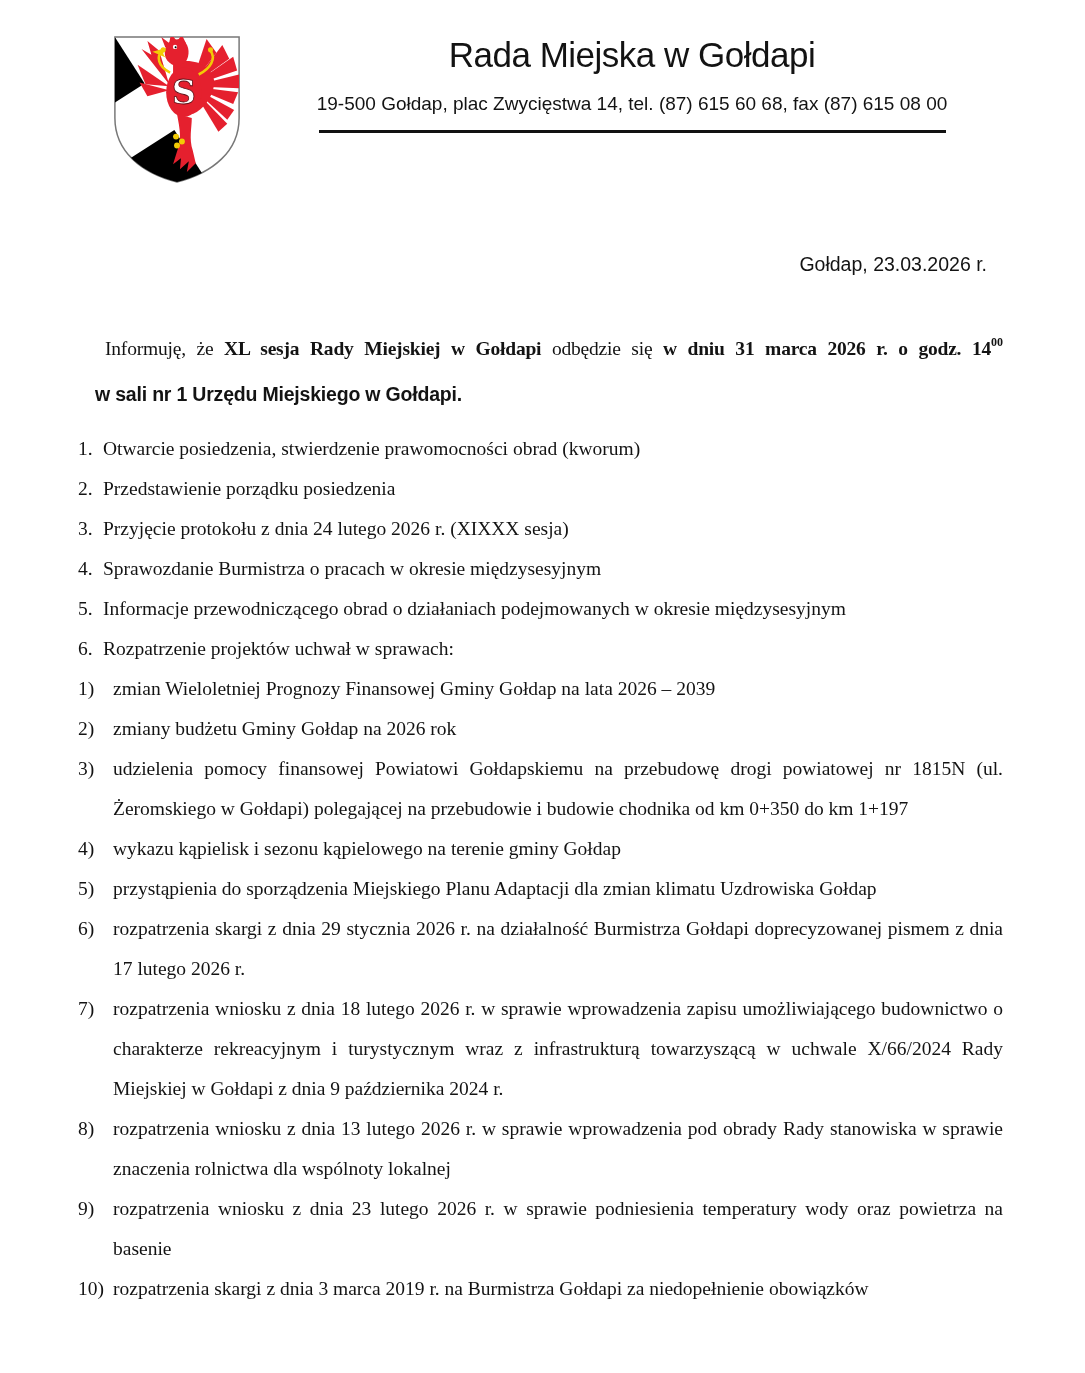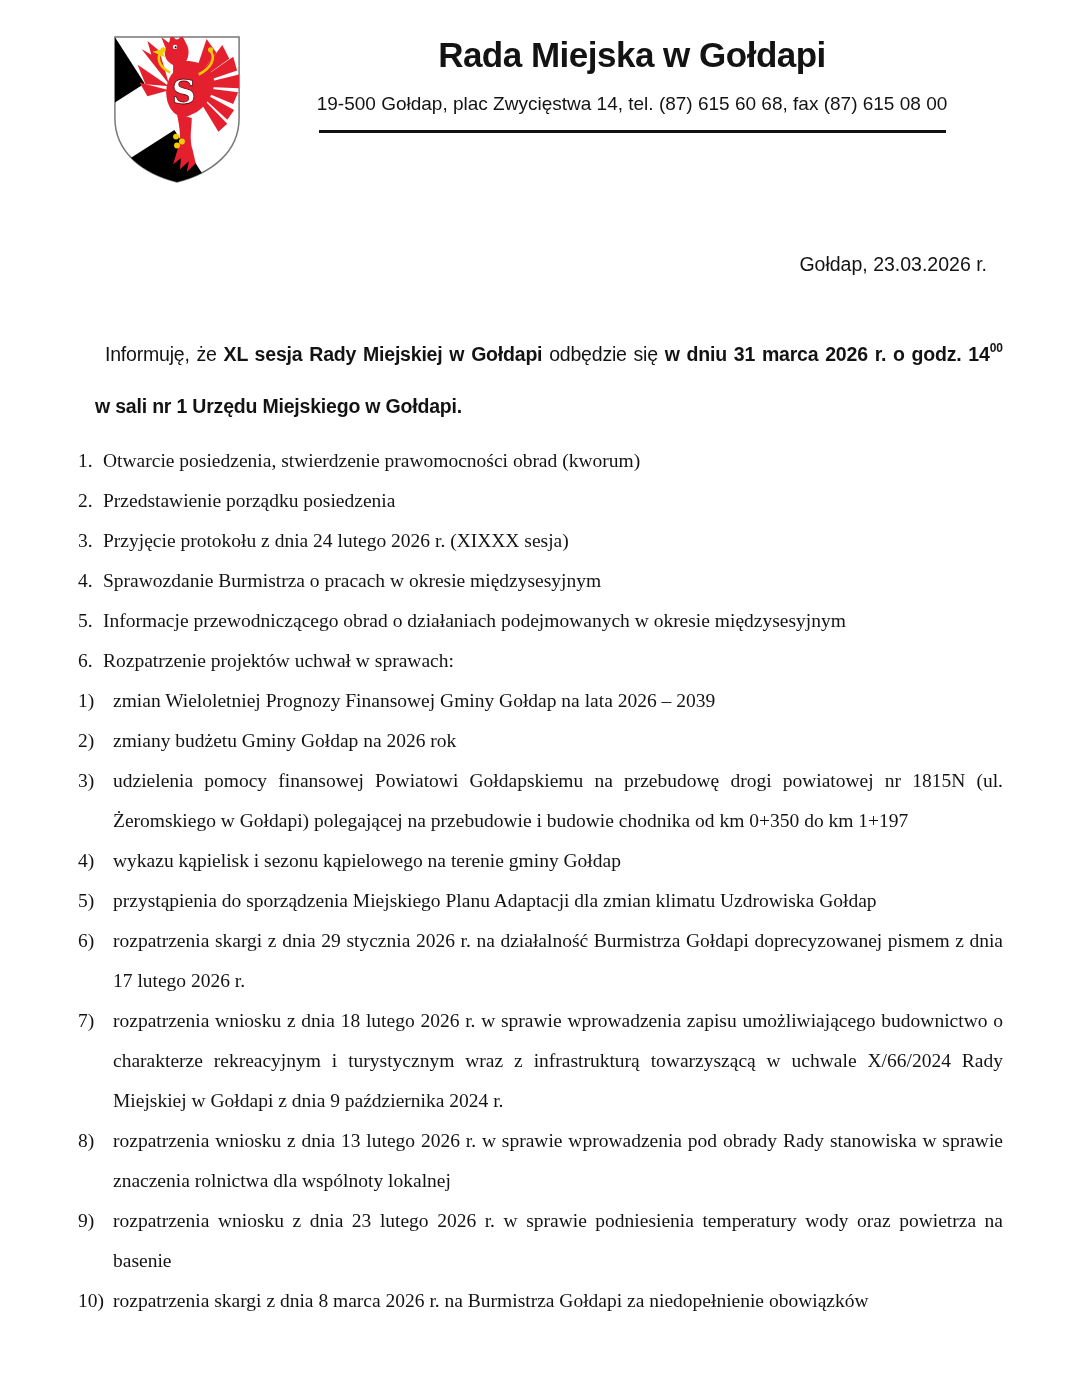--- a/index.html
+++ b/index.html
@@ -9,35 +9,36 @@
     margin:0 auto;
     background:#ffffff;
     overflow:hidden;
     font-family:"Liberation Sans", sans-serif;
     color:#131313;
   }
 
   
   .crest { position:absolute; left:108px; top:33px; width:138px; height:153px; }
   .header-text { position:absolute; left:290px; top:34px; width:684px; text-align:center; }
-  .org-title { font-size:35px; font-weight:bold; line-height:42px; letter-spacing:-0.5px; }
+  .org-title { font-size:35px; font-weight:normal; line-height:42px; letter-spacing:-0.5px; }
   .org-address { font-size:19px; font-weight:normal; line-height:26px; margin-top:15px; white-space:nowrap; }
   .header-rule { width:627px; margin-top:13px; border:0; border-top:3px solid #111; }
 
   
   .doc-body { position:absolute; left:78px; right:82px; top:233px; font-size:19.5px; }
   .date-line { margin:16px; text-align:right; line-height:30px; }
 
   .intro-line1 {
     margin:52px 0 8px 0;
-    line-height:35px;
+    line-height:22px;
     text-indent:27px;
     text-align:justify;
     text-align-last:justify;
     letter-spacing:-0.2px;
+    font-family:Liberation Serif, serif;
   }
   .intro-line2 { margin:17px; line-height:35px; letter-spacing:-0.2px; }
 
   .agenda { display:block; }
   .agenda-heading { margin:21px 0 0 0; font-weight:bold; line-height:40px; }
 
   .item { margin:0; line-height:40px; text-align:justify; text-justify:inter-word;font-family:Liberation Serif, serif; }
   .main-item { padding-left:25px; text-indent:-25px; }
   .sub-item  { padding-left:35px; text-indent:-35px; }
   .num { display:inline-block; text-indent:0; }
@@ -155,18 +156,18 @@
           <p class="item sub-item"><span class="num num-sub">5)</span><span>przystąpienia do sporządzenia Miejskiego Planu Adaptacji dla zmian klimatu Uzdrowiska Gołdap</span></p>
 
           <p class="item sub-item"><span class="num num-sub">6)</span><span>rozpatrzenia skargi z dnia 29 stycznia 2026 r. na działalność Burmistrza Gołdapi doprecyzowanej pismem z dnia 17 lutego 2026 r.</span></p>
 
           <p class="item sub-item"><span class="num num-sub">7)</span><span>rozpatrzenia wniosku z dnia 18 lutego 2026 r. w sprawie wprowadzenia zapisu umożliwiającego budownictwo o charakterze rekreacyjnym i turystycznym wraz z infrastrukturą towarzyszącą w uchwale X/66/2024 Rady Miejskiej w Gołdapi z dnia 9 października 2024 r.</span></p>
 
           <p class="item sub-item"><span class="num num-sub">8)</span><span>rozpatrzenia wniosku z dnia 13 lutego 2026 r. w sprawie wprowadzenia pod obrady Rady stanowiska w sprawie znaczenia rolnictwa dla wspólnoty lokalnej</span></p>
 
           <p class="item sub-item"><span class="num num-sub">9)</span><span>rozpatrzenia wniosku z dnia 23 lutego 2026 r. w sprawie podniesienia temperatury wody oraz powietrza na basenie</span></p>
 
-          <p class="item sub-item"><span class="num num-sub">10)</span><span>rozpatrzenia skargi z dnia 8 marca 2026 r. na Burmistrza Gołdapi za niedopełnienie obowiązków</span></p>
+          <p class="item sub-item"><span class="num num-sub">10)</span><span>rozpatrzenia skargi z dnia 3 marca 2019 r. na Burmistrza Gołdapi za niedopełnienie obowiązków</span></p>
         </div>
     </section>
 
   </div>
 </div>
 
 </body></html>

